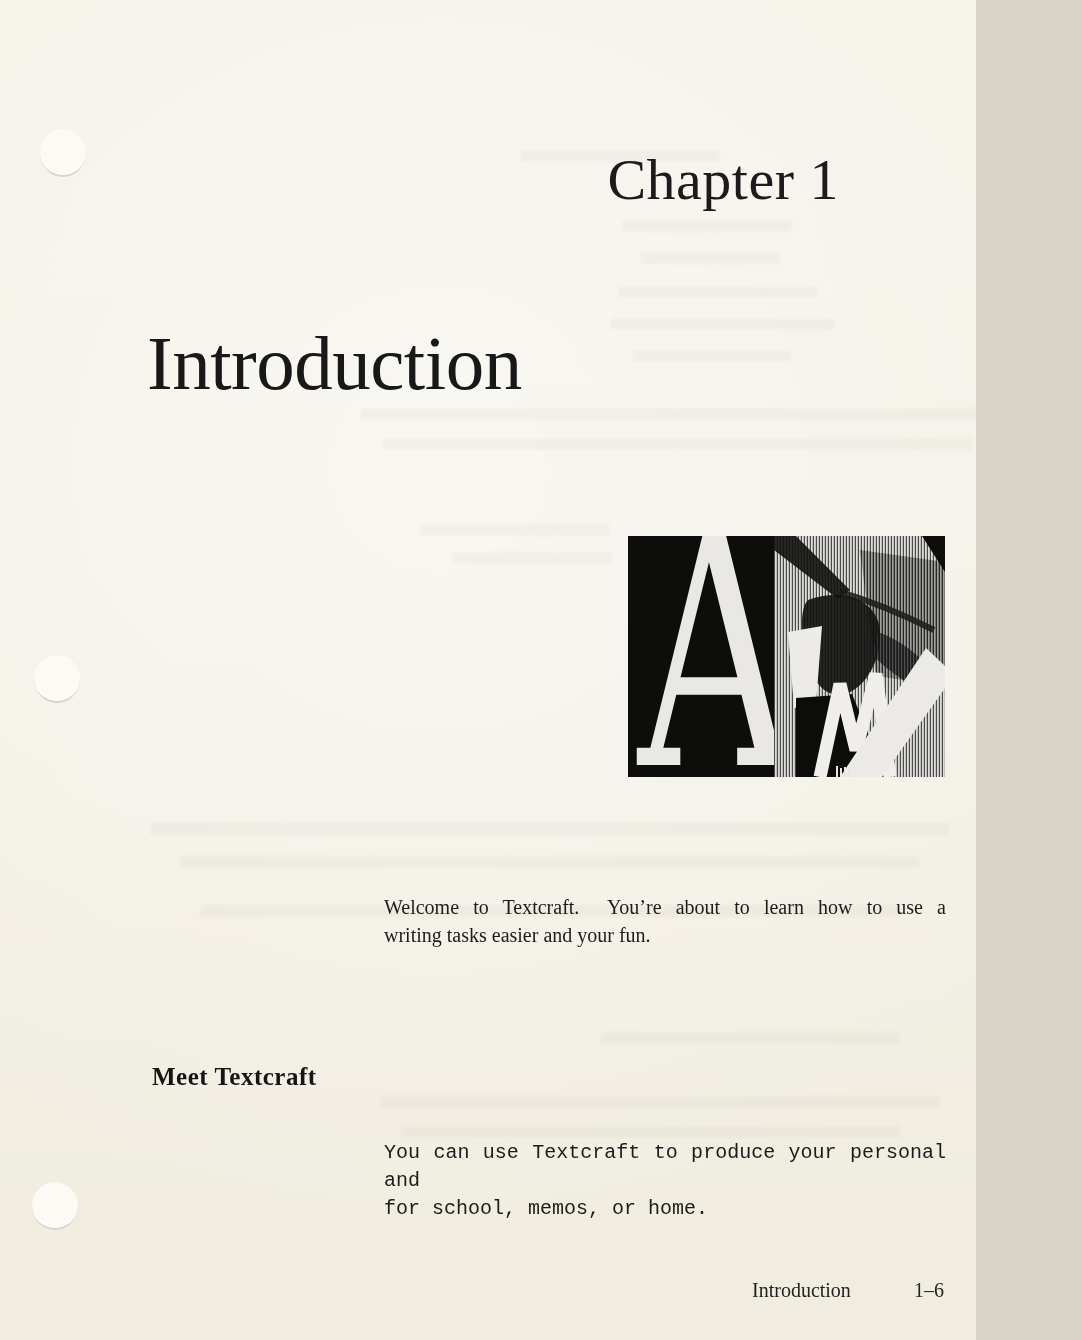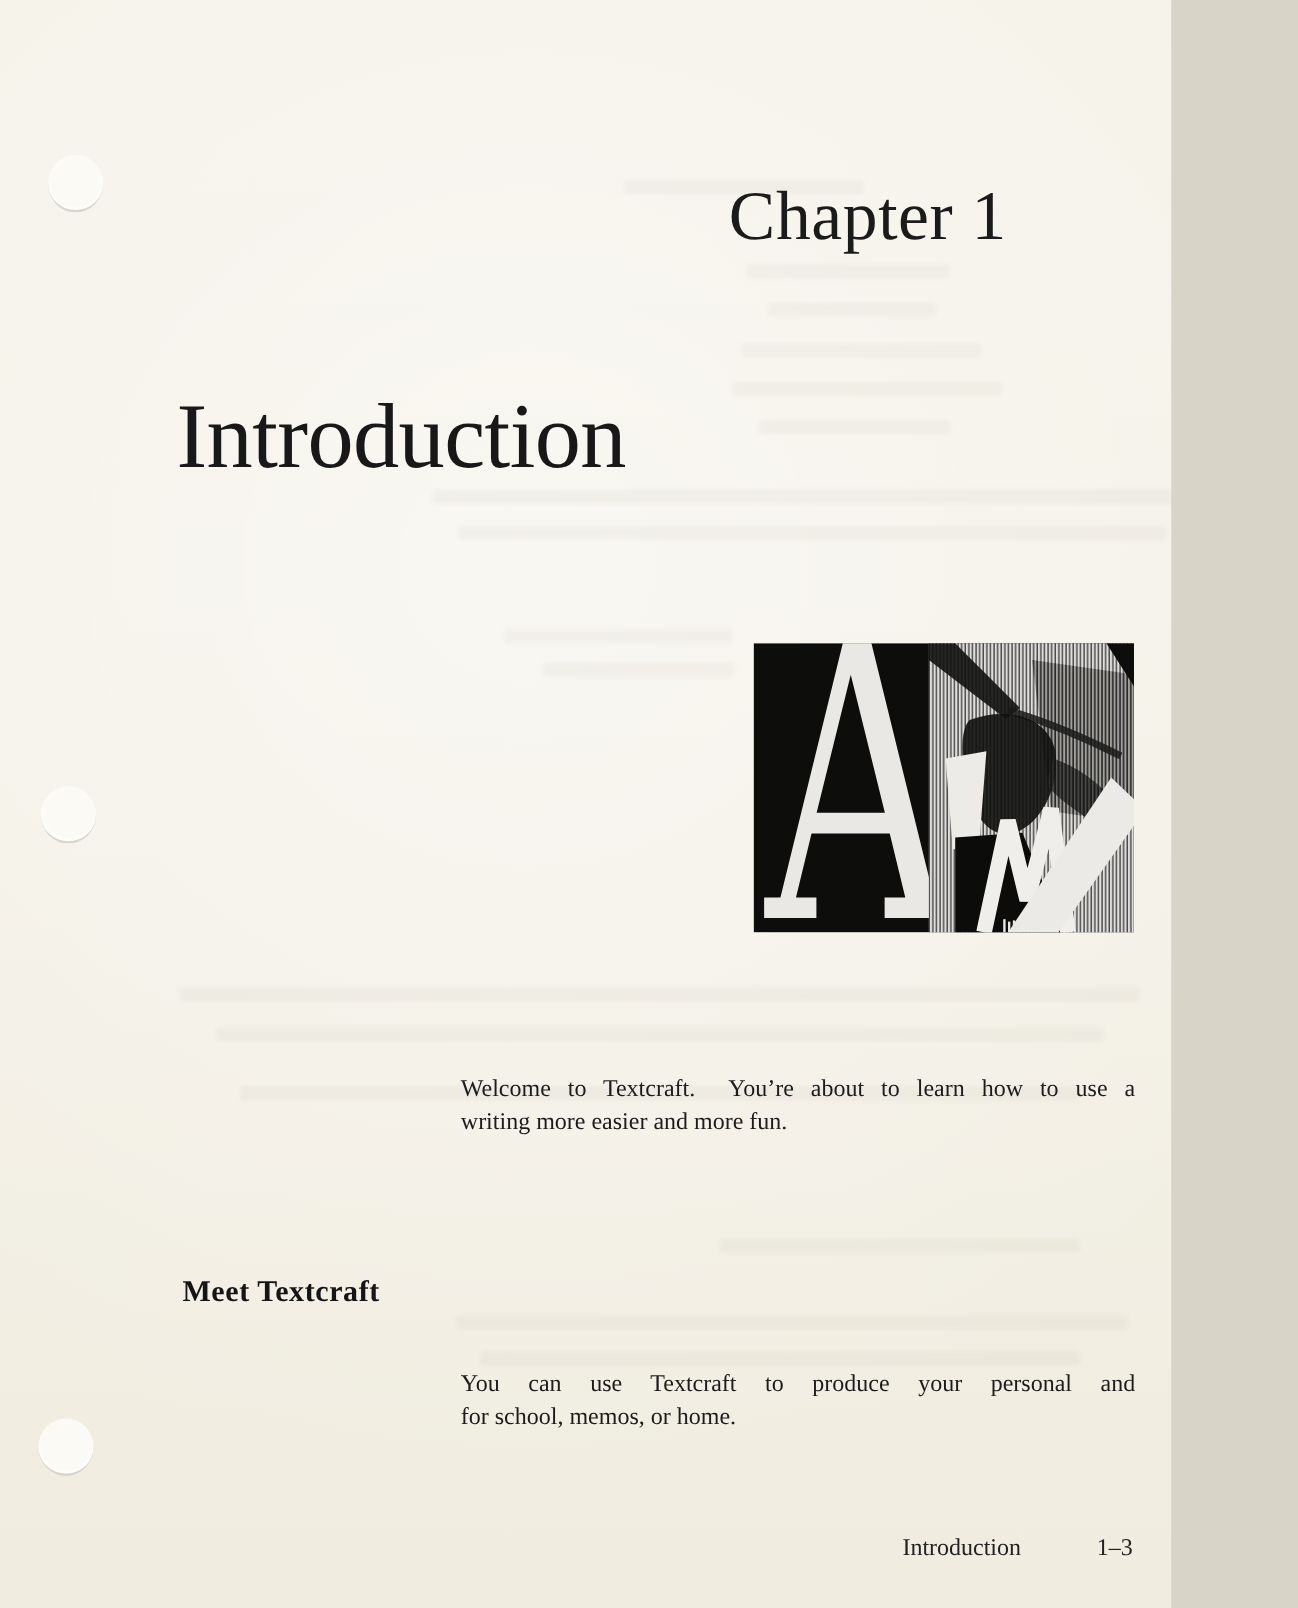--- a/index.html
+++ b/index.html
@@ -23,21 +23,21 @@
   }
   .halftone{
     position:absolute;top:536px;left:628px;width:317px;height:241px;
   }
   .halftone svg{display:block;width:100%;height:100%;}
   .para{
     position:absolute;left:384px;width:562px;
     font-size:20px;line-height:28px;color:#1c1c1c;
   }
   .para1{top:893px;}
-  .para2{top:1139px;}
+  .para2{top:1139px;font-family:Liberation Mono, monospace;}
   .jline{text-align:justify;text-align-last:justify;}
   .lline{text-align:left;}
   .it{font-style:italic;}
   .heading{
     position:absolute;top:1063px;left:152px;
     font-size:25px;font-weight:700;letter-spacing:0.5px;color:#151515;
   }
   .footer{
     position:absolute;top:1278px;left:752px;width:192px;
     display:flex;justify-content:space-between;align-items:baseline;
@@ -133,28 +133,28 @@
         <rect x="208" y="230" width="2" height="11"></rect>
         <rect x="212" y="232" width="2" height="9"></rect>
         <rect x="216" y="231" width="2" height="10"></rect>
         <rect x="220" y="233" width="2" height="8"></rect>
       </g>
     </svg>
   </div>
 
   <div class="para para1">
     <div class="jline">Welcome to Textcraft.&nbsp; You’re about to learn how to use a</div>
-    <div class="lline">writing more easier and more fun.</div>
+    <div class="lline">writing tasks easier and your fun.</div>
   </div>
 
   <div class="heading">Meet Textcraft</div>
 
   <div class="para para2">
     <div class="jline">You can use Textcraft to produce your personal and</div>
     <div class="lline">for school, memos, or home.</div>
   </div>
 
   <div class="footer">
     <span>Introduction</span>
-    <span>1–3</span>
+    <span>1–6</span>
   </div>
 
 </div>
 
 </body></html>

